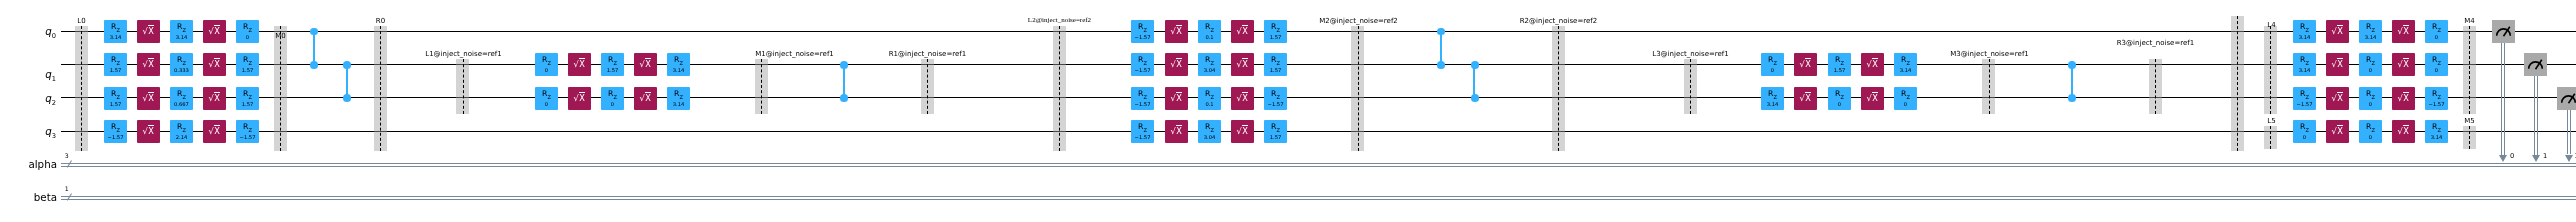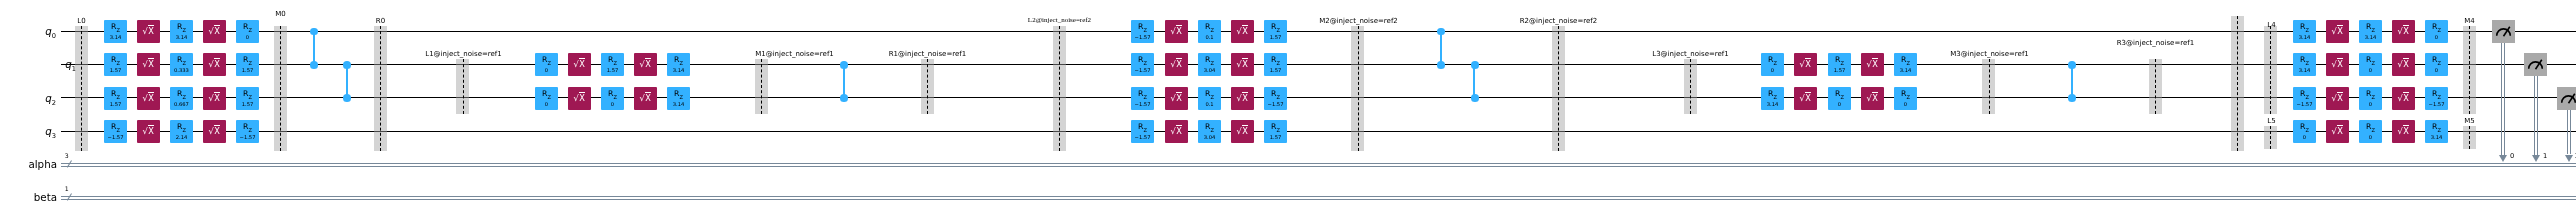--- a/index.html
+++ b/index.html
@@ -33,41 +33,41 @@
   .meas-head{position:absolute;width:0;height:0;border-left:4.1px solid transparent;border-right:4.1px solid transparent;
              border-top:7.7px solid #778899;z-index:3;}
   .meas-bit{position:absolute;font-size:6.7px;color:#000;z-index:4;}
 </style>
 </head>
 <body>
 
 <div id="circuit">
 
   <div class="qlabel" style="top:25px;"><span>q</span><sub>0</sub></div>
-  <div class="qlabel" style="top:58px;padding-left:20px;"><span>q</span><sub>1</sub></div>
+  <div class="qlabel" style="top:68px;"><span>q</span><sub>1</sub></div>
   <div class="qlabel" style="top:92px;"><span>q</span><sub>2</sub></div>
   <div class="qlabel" style="top:125px;"><span>q</span><sub>3</sub></div>
   <div class="creglabel" style="top:158px;">alpha</div>
   <div class="creglabel" style="top:191px;">beta</div>
   <div class="ccount" style="left:63px;top:152px;">3</div>
   <div class="ccount" style="left:63px;top:185px;">1</div>
 <div class="qwire" style="left: 61px; top: 31px; width: 2601px;"></div>
     <div class="qwire" style="left: 61px; top: 64px; width: 2601px;"></div>
     <div class="qwire" style="left: 61px; top: 97px; width: 2601px;"></div>
     <div class="qwire" style="left: 61px; top: 131px; width: 2601px;"></div>
     <div class="cwire" style="left: 61px; top: 163px; width: 2601px;"></div>
     <div class="cslash" style="left: 69px; top: 160px;"></div>
     <div class="cwire" style="left: 61px; top: 196px; width: 2601px;"></div>
     <div class="cslash" style="left: 69px; top: 193px;"></div>
     <div class="barrier-fill" style="left: 75px; top: 26px; height: 125px;"></div>
     <div class="barrier-dash" style="left: 81px; top: 26px; height: 125px;"></div>
     <div class="barrier-label" style="left: -1px; top: 16.5px;">L0</div>
     <div class="barrier-fill" style="left: 274px; top: 26px; height: 125px;"></div>
     <div class="barrier-dash" style="left: 280px; top: 26px; height: 125px;"></div>
-    <div class="barrier-label" style="left: 198px; top: 10px;">M0</div>
+    <div class="barrier-label" style="left: 198px; top: 32px;">M0</div>
     <div class="barrier-fill" style="left: 374px; top: 26px; height: 125px;"></div>
     <div class="barrier-dash" style="left: 380px; top: 26px; height: 125px;"></div>
     <div class="barrier-label" style="left: 298px; top: 16.5px;">R0</div>
     <div class="barrier-fill" style="left: 456px; top: 59px; height: 55px;"></div>
     <div class="barrier-dash" style="left: 463px; top: 59px; height: 55px;"></div>
     <div class="barrier-label" style="left: 381px; top: 50px;">L1@inject_noise=ref1</div>
     <div class="barrier-fill" style="left: 755px; top: 59px; height: 55px;"></div>
     <div class="barrier-dash" style="left: 761px; top: 59px; height: 55px;"></div>
     <div class="barrier-label" style="left: 712px; top: 50px;">M1@inject_noise=ref1</div>
     <div class="barrier-fill" style="left: 921px; top: 59px; height: 55px;"></div>

